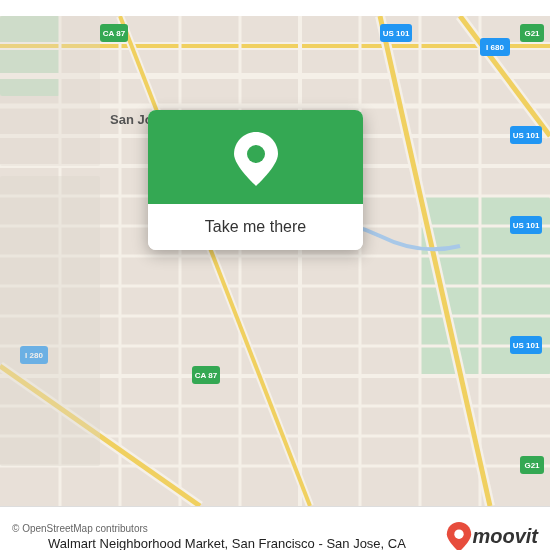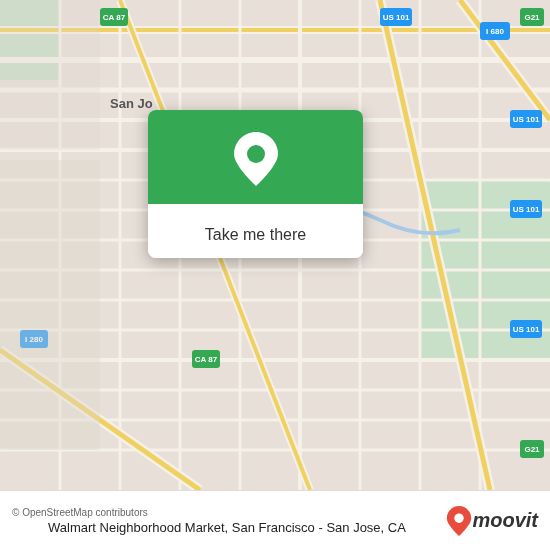--- a/index.html
+++ b/index.html
@@ -10,20 +10,21 @@
       font-family: Arial, sans-serif;
       position: relative;
     }
 
     #map-container {
       width: 550px;
       height: 490px;
       position: relative;
       overflow: hidden;
       background-color: #e8e0d8;
+      margin-top: 16px;
     }
 
     
     #map-svg {
       width: 100%;
       height: 100%;
     }
 
     
     #popup-card {
@@ -31,21 +32,20 @@
       top: 110px;
       left: 148px;
       width: 215px;
       background: white;
       border-radius: 8px;
       box-shadow: 0 4px 16px rgba(0,0,0,0.3);
       overflow: hidden;
       display: flex;
       flex-direction: column;
       align-items: center;
-      gap: 8px;
     }
 
     #popup-green-area {
       width: 100%;
       background: #34a853;
       display: flex;
       align-items: center;
       justify-content: center;
       padding: 22px 0 18px 0;
     }

